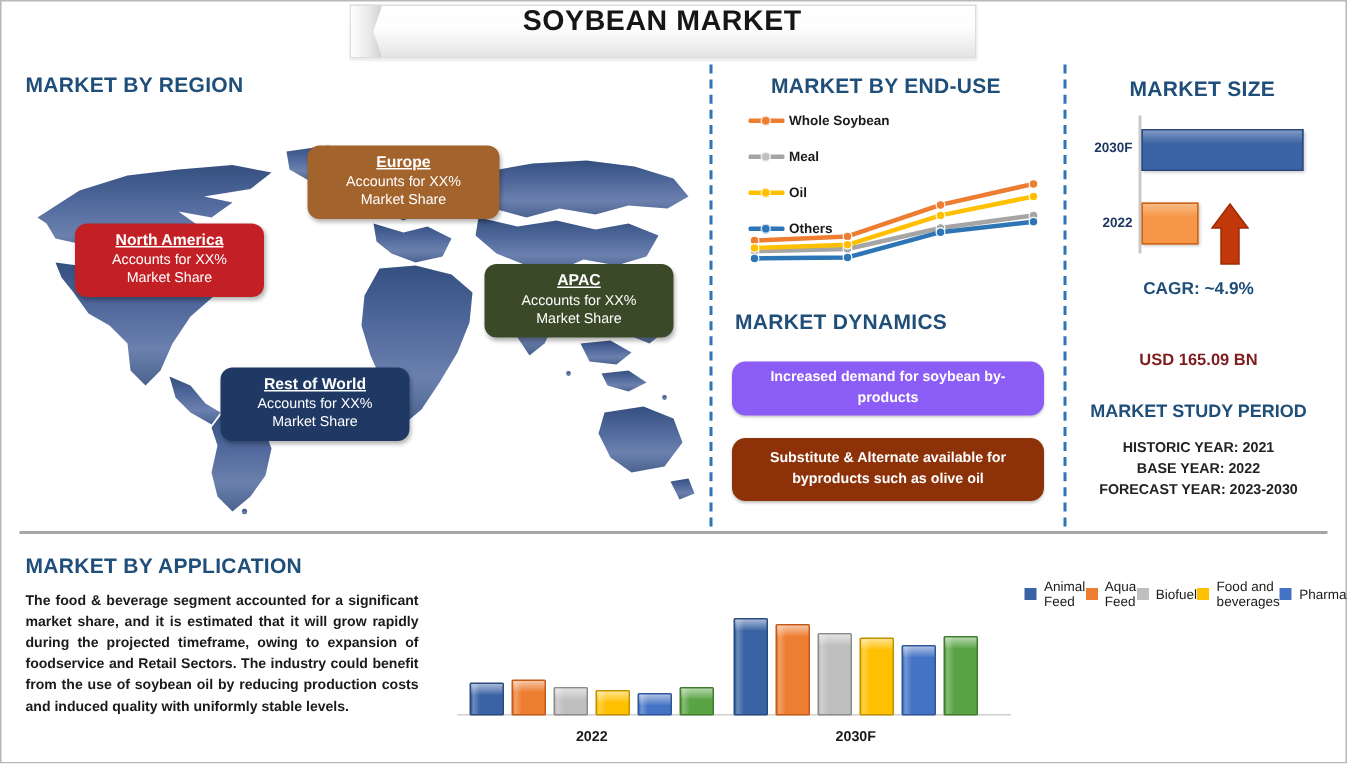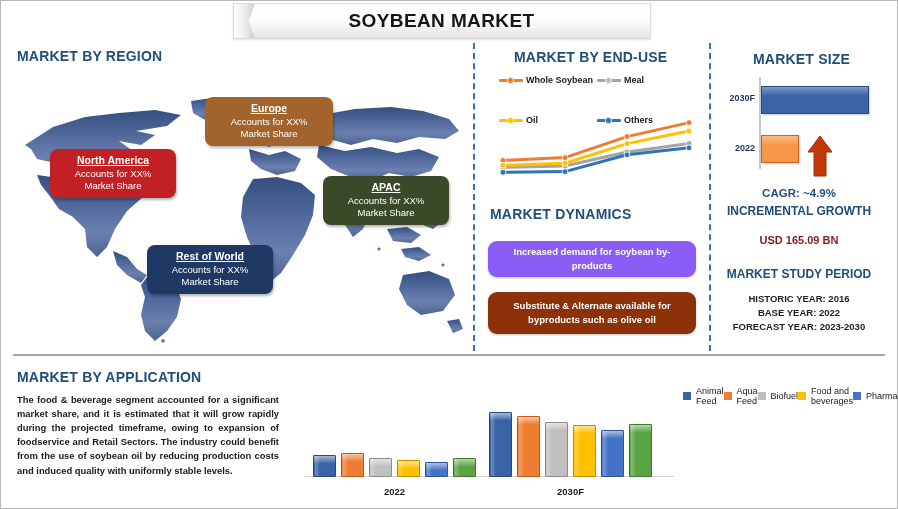--- a/index.html
+++ b/index.html
@@ -20,21 +20,21 @@
 
   
   .ribbon {
     position: absolute;
     left: 232px; top: 2px;
     width: 418px; height: 36px;
     background: linear-gradient(180deg, #ffffff 0%, #fdfdfd 45%, #f0f0f0 75%, #e4e4e4 100%);
     border: 1px solid #dcdcdc;
     border-left: none;
     box-shadow: 0 1px 2px rgba(0,0,0,.12);
-    display: flex; align-items: center; justify-content: center;
+    display: flex; justify-content: center;
   }
   .ribbon-fold {
     position: absolute;
     left: 232px; top: 2px;
     width: 22px; height: 36px;
     background: linear-gradient(90deg, #ffffff 0%, #e9e9e9 60%, #d2d2d2 100%);
     border: 1px solid #dcdcdc;
     clip-path: polygon(0 0, 100% 0, 72% 50%, 100% 100%, 0 100%);
   }
   .ribbon-title {
@@ -80,21 +80,21 @@
   }
   .region-box .rb-title {
     font-weight: bold; font-size: 10.5px;
     text-decoration: underline; display: block; margin-bottom: 1px;
   }
   .region-box .rb-line { display: block; }
 
   
   #enduse-legend {
     position: absolute; left: 498px; top: 74px; width: 196px;
-    display: grid; grid-template-columns: 1fr 1fr; row-gap: 30px;
+    display: grid; grid-template-columns: 1fr; row-gap: 14px;
     font-size: 9px; font-weight: bold; color: #1a1a1a;
   }
   .lg-item { display: flex; align-items: center; gap: 3px; }
   .lg-mark { width: 24px; height: 10px; position: relative; flex: 0 0 24px; }
   .lg-mark i {
     position: absolute; left: 0; top: 4px; width: 24px; height: 2.5px;
     border-radius: 1px;
   }
   .lg-mark b {
     position: absolute; left: 8px; top: 1.5px;
@@ -351,25 +351,24 @@
     <div class="ms-label" style="top:66px;">2022</div>
     <div class="ms-bar" style="top:58px; height:28px; width:38px; background:#f79646; border-color:#c8651a;"></div>
   </div>
 
   <svg id="cagr-arrow" viewBox="0 0 26 42">
     <polygon points="13,1 25,17 19,17 19,41 7,41 7,17 1,17" fill="#c3380a" stroke="#9e2c06" stroke-width="1"></polygon>
   </svg>
 
   <div class="right-text rt-head" style="top:186px; font-size:11.5px;">CAGR:  ~4.9%</div>
 
-  <div class="right-text rt-head" style="top:203px;">INCREMENTAL GROWTH</div>
   <div class="right-text rt-val" style="top:233px;">USD 165.09 BN</div>
 
   <div class="right-text rt-head" style="top:266px;">MARKET STUDY PERIOD</div>
-  <div class="right-text rt-small" style="top:291px;">HISTORIC YEAR: 2016</div>
+  <div class="right-text rt-small" style="top:291px;">HISTORIC YEAR: 2021</div>
   <div class="right-text rt-small" style="top:305px;">BASE YEAR: 2022</div>
   <div class="right-text rt-small" style="top:319px;">FORECAST YEAR: 2023-2030</div>
 
   <div class="sec-title" style="left:16px; top:368px; font-size:14px;">MARKET BY APPLICATION</div>
 
   <div id="app-para">The food &amp; beverage segment accounted for a significant market share, and it is estimated that it will grow rapidly during the projected timeframe, owing to expansion of foodservice and Retail Sectors. The industry could benefit from the use of soybean oil by reducing production costs and induced quality with uniformly stable levels.</div>
 
   <div id="app-chart">
     <div class="ac-baseline"></div>
   <div class="ac-bar" style="left: 12px; height: 22.2px; background: rgb(58, 99, 165); border-color: rgb(42, 74, 125);"></div>

